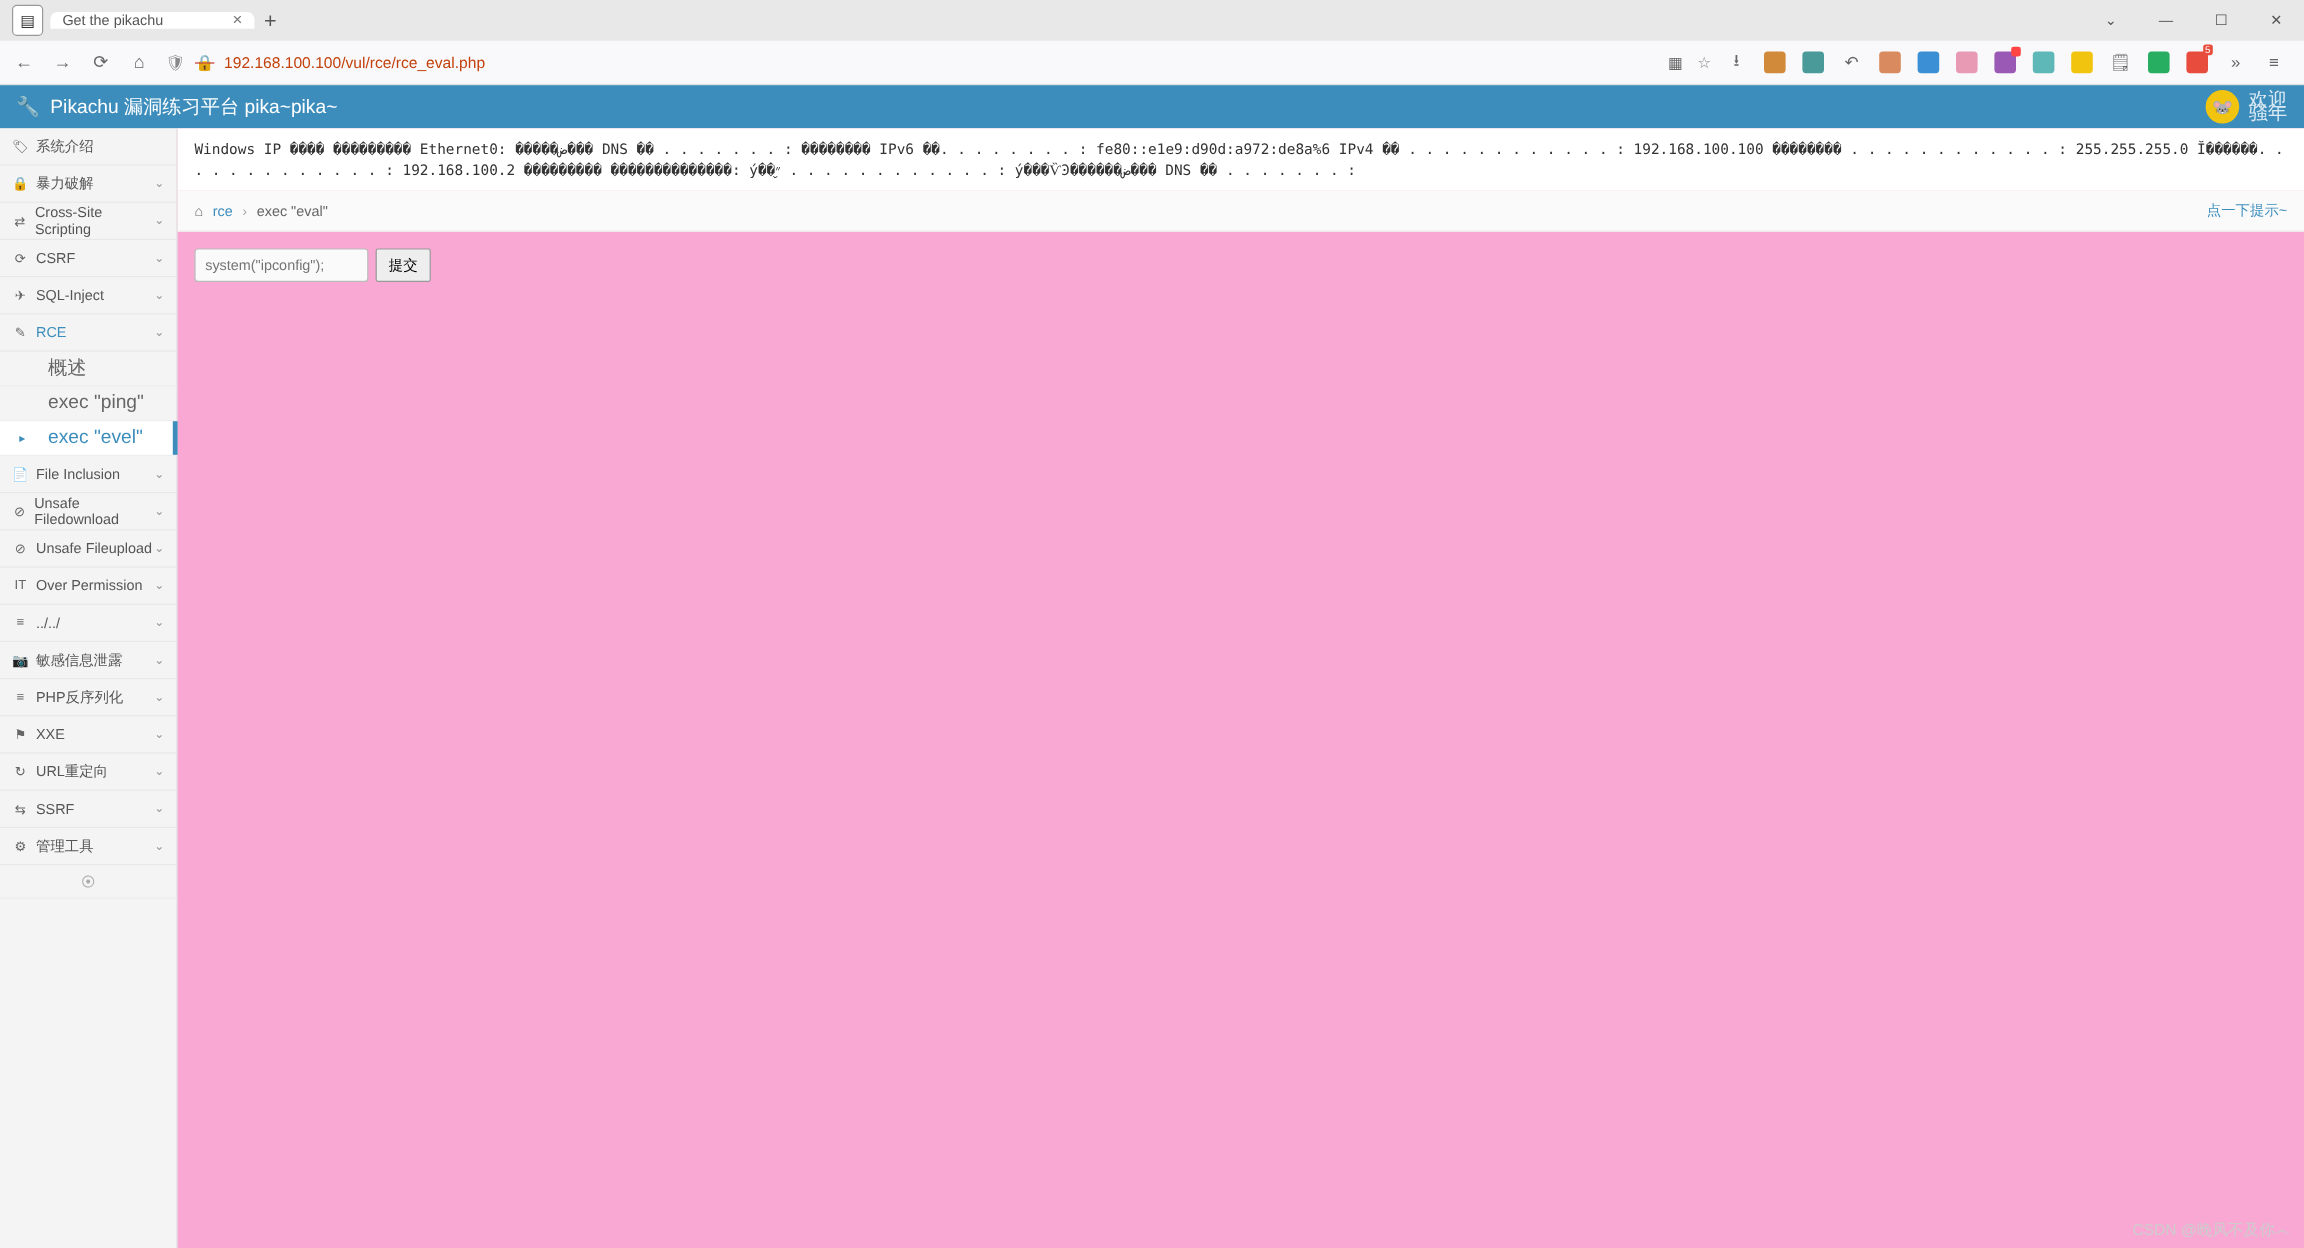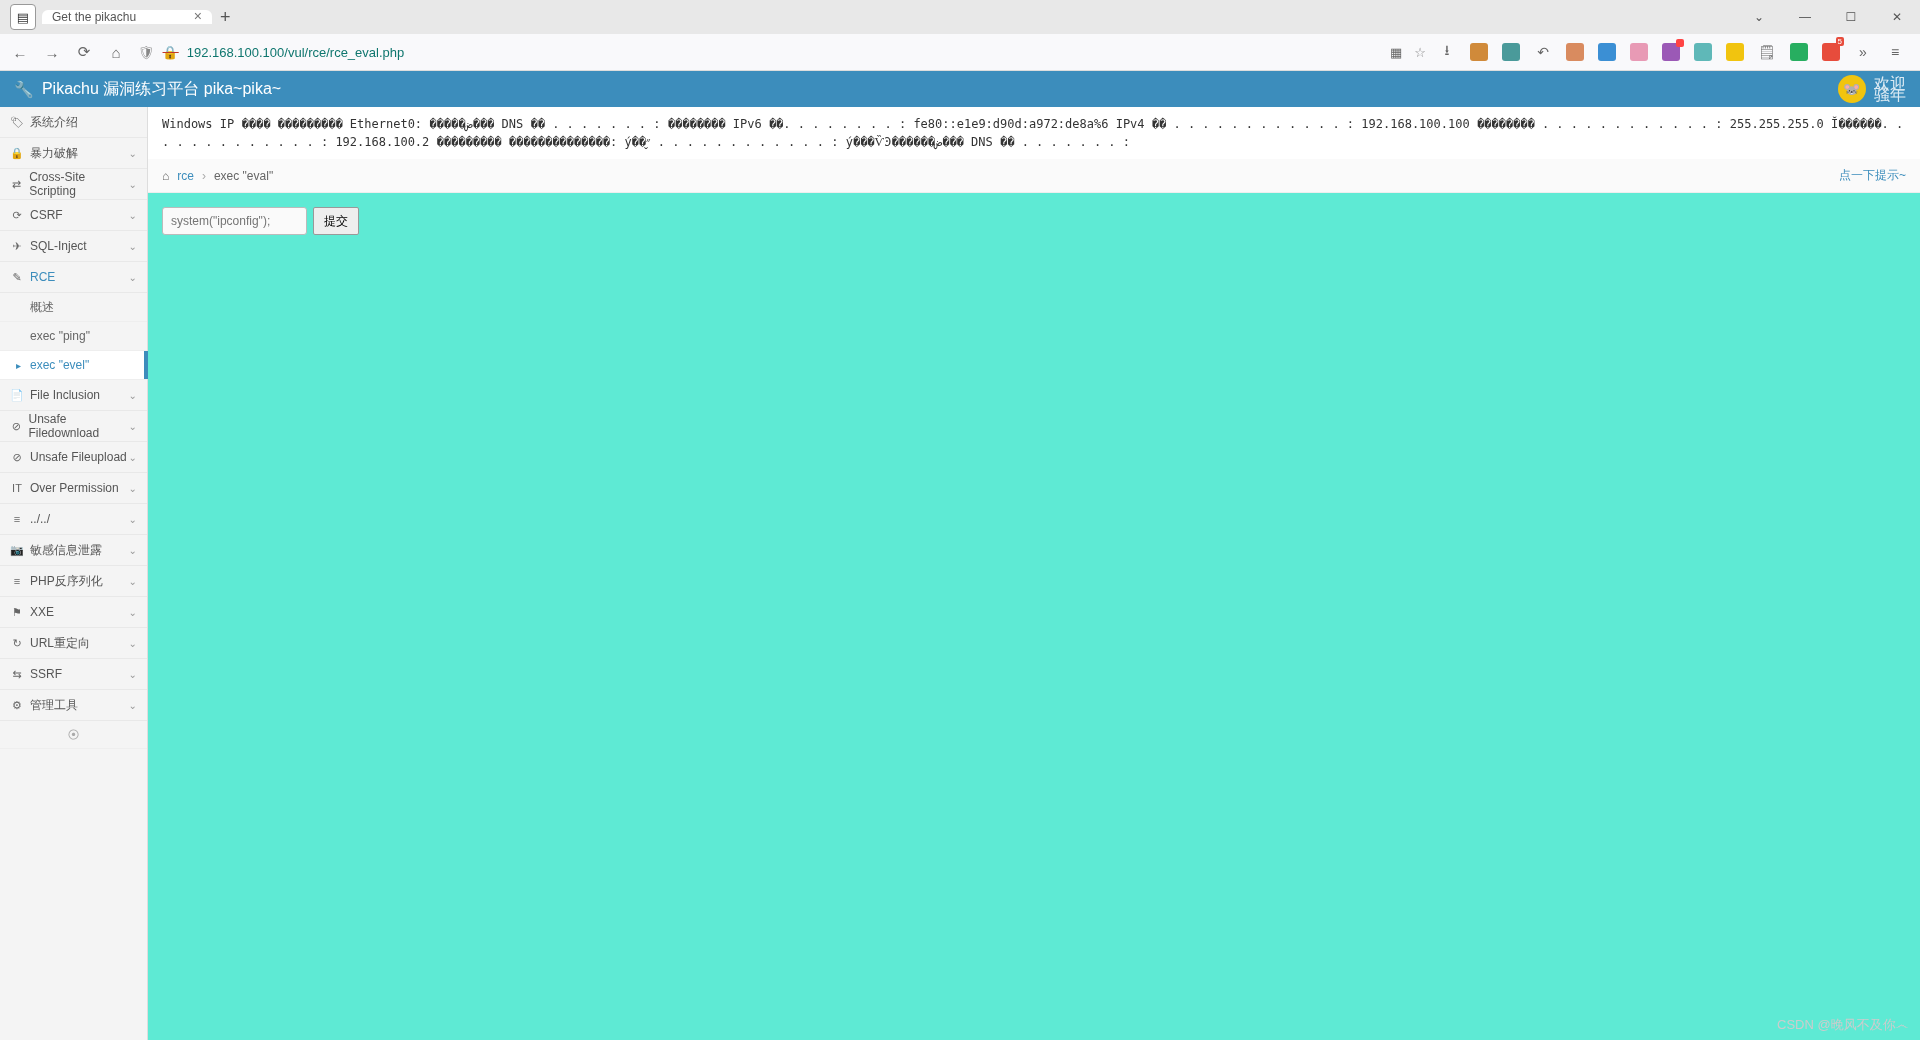--- a/index.html
+++ b/index.html
@@ -11,21 +11,21 @@
 .tab{display:flex;align-items:flex-end;background:#fff;height:14px;padding:0 10px;border-radius:6px 6px 0 0;min-width:170px;font-size:12px;color:#555;position:relative}
 .tab .close{margin-left:auto;color:#777;cursor:pointer;font-size:14px}
 .new-tab{margin-left:8px;color:#555;font-size:18px;cursor:pointer}
 .window-ctrl{margin-left:auto;display:flex;gap:0;align-items:center;height:34px}
 .window-ctrl span{width:46px;height:34px;display:flex;align-items:center;justify-content:center;color:#555;font-size:12px}
 .addr-bar{display:flex;align-items:center;height:36px;padding:0 10px;gap:12px;background:#f9f9fb}
 .nav-btn{color:#666;cursor:pointer;width:20px;text-align:center;font-size:15px}
 .url-box{flex:1;display:flex;align-items:center;gap:8px;font-size:13px;color:#555}
 .url-box .shield{color:#888}
 .url-box .lock{color:#c0392b;text-decoration:line-through}
-.url-text{color:#0f766e}
+.url-text{color:#c2410c}
 .toolbar-icons{display:flex;gap:14px;align-items:center;padding-right:6px}
 .toolbar-icons span{width:18px;height:18px;display:flex;align-items:center;justify-content:center;color:#666;font-size:14px;cursor:pointer}
 .ticon{width:18px;height:18px;border-radius:3px}
 .ic-orange{background:#d08a3a}
 .ic-teal{background:#4a9a9a}
 .ic-paint{background:#d98b5f}
 .ic-blue{background:#3b8fd4}
 .ic-pink{background:#e89ab5}
 .ic-purple{background:#9b59b6;position:relative}
 .ic-purple::after{content:"";position:absolute;top:-4px;right:-4px;width:8px;height:8px;background:#ff4444;border-radius:2px}
@@ -39,27 +39,27 @@
 .app-header .wrench{margin-right:8px}
 .app-header .avatar{margin-left:auto;width:28px;height:28px;border-radius:50%;background:#f1c40f;display:flex;align-items:center;justify-content:center;font-size:14px}
 .app-header .welcome{margin-left:8px;font-size:16px;line-height:11px;text-align:center;color:#dceaf3}
 
 .main{display:flex;min-height:calc(100vh - 70px - 36px)}
 .sidebar{width:148px;background:#f4f4f4;border-right:1px solid #ddd}
 .sb-item{display:flex;align-items:center;height:31px;padding:0 10px;font-size:12px;color:#555;cursor:pointer;border-bottom:1px solid #e8e8e8;position:relative}
 .sb-item .chev{margin-left:auto;color:#999;font-size:10px}
 .sb-item .icn{width:14px;margin-right:6px;text-align:center;font-size:11px;color:#666}
 .sb-item.active{color:#3c8dbc}
-.sb-sub{padding-left:30px;height:29px;display:flex;align-items:center;font-size:12px;color:#666;cursor:pointer;border-bottom:1px solid #eee}
+.sb-sub{padding-left:40px;height:29px;display:flex;align-items:center;font-size:16px;color:#666;cursor:pointer;border-bottom:1px solid #eee}
 .sb-sub.sel{color:#3c8dbc;background:#fff;position:relative}
 .sb-sub.sel::after{content:"";position:absolute;right:-1px;top:0;bottom:0;width:4px;background:#3c8dbc}
 .sb-sub.sel::before{content:"▸";position:absolute;left:16px;color:#3c8dbc;font-size:10px}
 .sb-collapse{height:28px;display:flex;align-items:center;justify-content:center;color:#aaa;font-size:12px;border-bottom:1px solid #eee}
 
-.content{flex:1;background:#5eead4;display:flex;flex-direction:column}
+.content{flex:1;background:#f9a8d4;display:flex;flex-direction:column}
 .raw-output{background:#fff;padding:8px 14px;font-size:12px;color:#333;line-height:1.5;font-family:monospace;word-break:break-all}
 .breadcrumb{height:34px;border-bottom:1px solid #eee;background:#fafafa;display:flex;align-items:center;padding:0 14px;font-size:12px;color:#666}
 .breadcrumb a{color:#3c8dbc;text-decoration:none}
 .breadcrumb .sep{margin:0 8px;color:#aaa}
 .breadcrumb .hint{margin-left:auto;color:#3c8dbc;cursor:pointer}
 .page-body{padding:14px}
 .form-line{margin-bottom:10px;font-size:13px;color:#444}
 .input-row{display:flex;gap:6px;align-items:center;margin-bottom:8px}
 .txt-input{width:145px;height:28px;border:1px solid #bbb;border-radius:3px;padding:0 8px;font-size:12px;color:#888;background:#fafafa}
 .submit-btn{height:28px;padding:0 10px;border:1px solid #999;background:#eee;font-size:12px;cursor:pointer;border-radius:2px}

